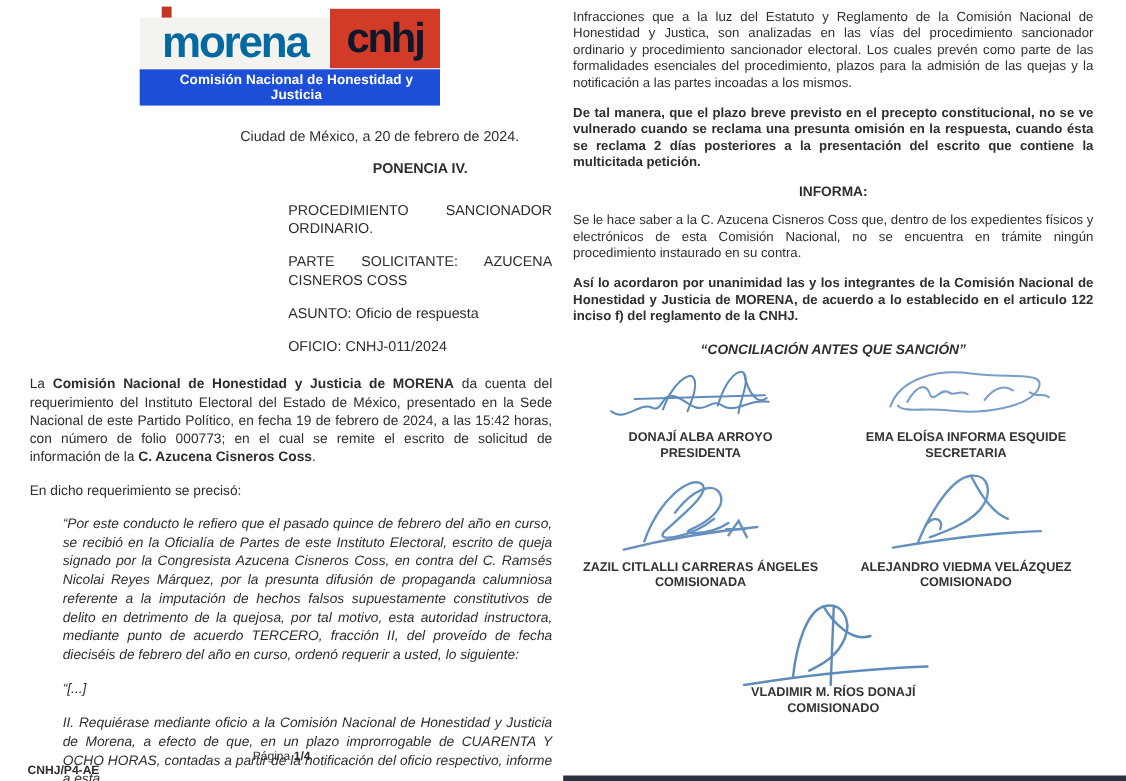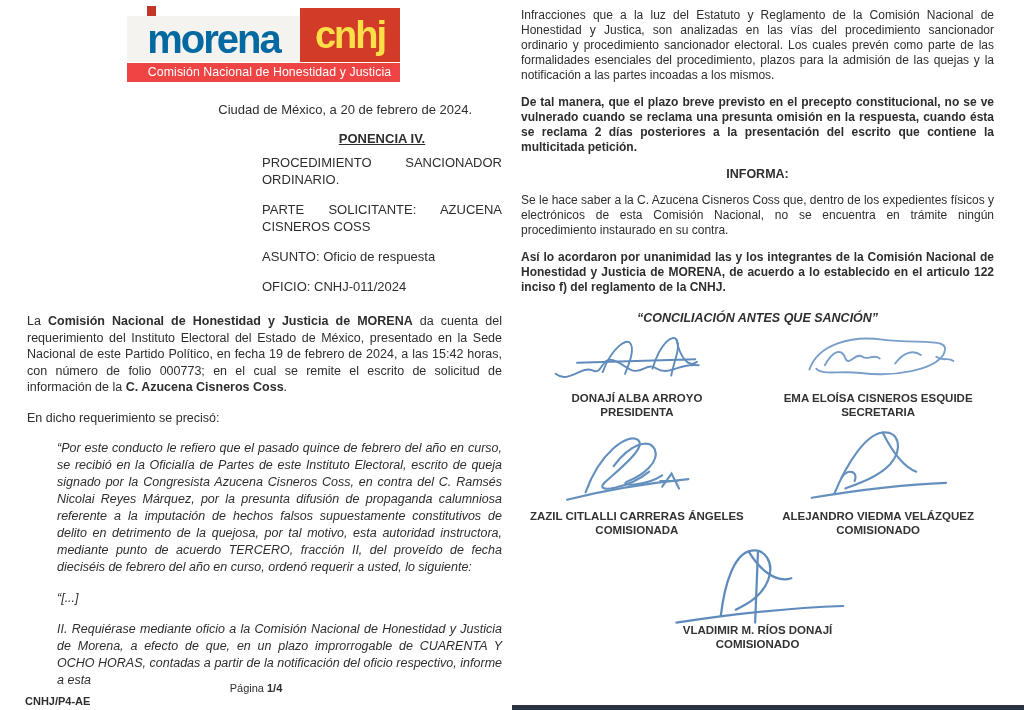--- a/index.html
+++ b/index.html
@@ -9,28 +9,28 @@
   
   .page-left{position:absolute;left:0;top:0;width:512px;height:710px;padding:0 10px 0 27px;box-sizing:border-box;}
   .page-right{position:absolute;left:496px;top:0;width:512px;height:710px;padding:8px 14px 0 25px;box-sizing:border-box;}
 
   
   .logo{position:relative;margin:8px 0 0 100px;width:273px;}
   .logo-row{display:flex;align-items:flex-end;height:54px;}
   .logo-morena{flex:1;background:#f5f3f0;height:46px;display:flex;align-items:center;justify-content:center;}
   .logo-morena span{color:#0369a1;font-weight:bold;font-size:40px;letter-spacing:-2px;line-height:1;}
   .logo-cnhj{width:100px;background:#d23b28;height:54px;display:flex;align-items:center;justify-content:center;}
-  .logo-cnhj span{color:#fde047;font-weight:bold;font-size:38px;letter-spacing:-2px;line-height:1;}
-  .logo-banner{background:#ef4444;color:#ffffff;font-weight:normal;font-size:12.3px;text-align:center;padding:2px 0 3px 12px;margin-top:1px;letter-spacing:0.1px;}
+  .logo-cnhj span{color:#0f172a;font-weight:bold;font-size:38px;letter-spacing:-2px;line-height:1;}
+  .logo-banner{background:#1d4ed8;color:#ffffff;font-weight:bold;font-size:12.3px;text-align:center;padding:2px 0 3px 12px;margin-top:1px;letter-spacing:0.1px;}
   .logo-mark{position:absolute;left:20px;top:-2px;width:9px;height:10px;background:#c23527;}
 
   .dateline{margin-top:20px;text-align:right;padding-right:30px;font-size:13px;}
 
   .hdr-block{margin-left:235px;margin-top:14px;width:240px;font-size:13px;}
-  .ponencia{text-align:center;font-weight:bold;text-decoration:underline;margin-bottom:8px;}
+  .ponencia{text-align:center;font-weight:bold;margin-bottom:22px;}
   .hdr-item{text-align:justify;margin-bottom:13px;line-height:17px;}
   .hdr-item b{font-weight:normal;}
 
   .para{font-size:12.5px;line-height:16.5px;text-align:justify;}
   .p1{margin-top:18px;}
   .p2{margin-top:14px;text-align:left;}
   .quote{margin-top:14px;margin-left:30px;font-style:italic;line-height:17px;font-size:12.5px;text-align:justify;}
   .quote.short{text-align:left;}
 
   .page-foot{position:absolute;bottom:16px;left:0;width:100%;text-align:center;font-size:11px;}
@@ -131,21 +131,21 @@
         <div class="sig-role">PRESIDENTA</div>
       </div>
       <div class="sig-block">
         <svg class="sig-svg" width="200" height="60" viewBox="0 0 200 70">
           <g fill="none" stroke="#6b94c4" stroke-width="2.2" stroke-linecap="round" opacity="0.9">
             <path d="M20,45 C30,15 70,5 105,10 C150,16 188,6 176,28 C165,45 120,54 80,49 C55,46 35,52 28,44"></path>
             <path d="M38,40 C48,22 58,20 62,32 C66,42 74,24 82,30 C88,35 94,26 102,32"></path>
             <path d="M120,38 C130,24 142,22 150,28 M168,30 C176,36 182,30 188,35"></path>
           </g>
         </svg>
-        <div class="sig-name">EMA ELOÍSA CISNEROS ESQUIDE</div>
+        <div class="sig-name">EMA ELOÍSA INFORMA ESQUIDE</div>
         <div class="sig-role">SECRETARIA</div>
       </div>
     </div>
 
     <div class="sig-row">
       <div class="sig-block">
         <svg class="sig-svg" width="190" height="84" viewBox="0 0 190 90">
           <g fill="none" stroke="#5585b8" stroke-width="2.3" stroke-linecap="round" opacity="0.9">
             <path d="M40,72 C55,30 85,8 96,16 C106,24 75,48 60,62 C48,74 86,68 108,50"></path>
             <path d="M70,44 C88,20 108,14 114,26 C120,40 100,54 86,60 C72,66 104,66 122,54"></path>

